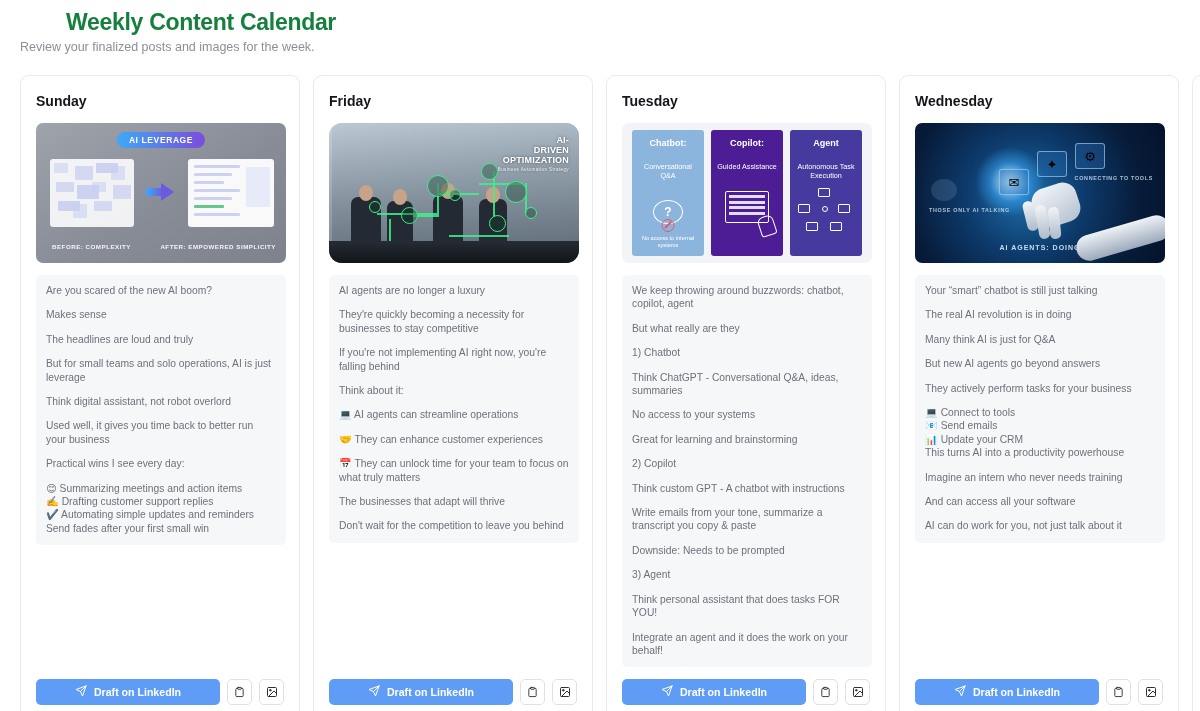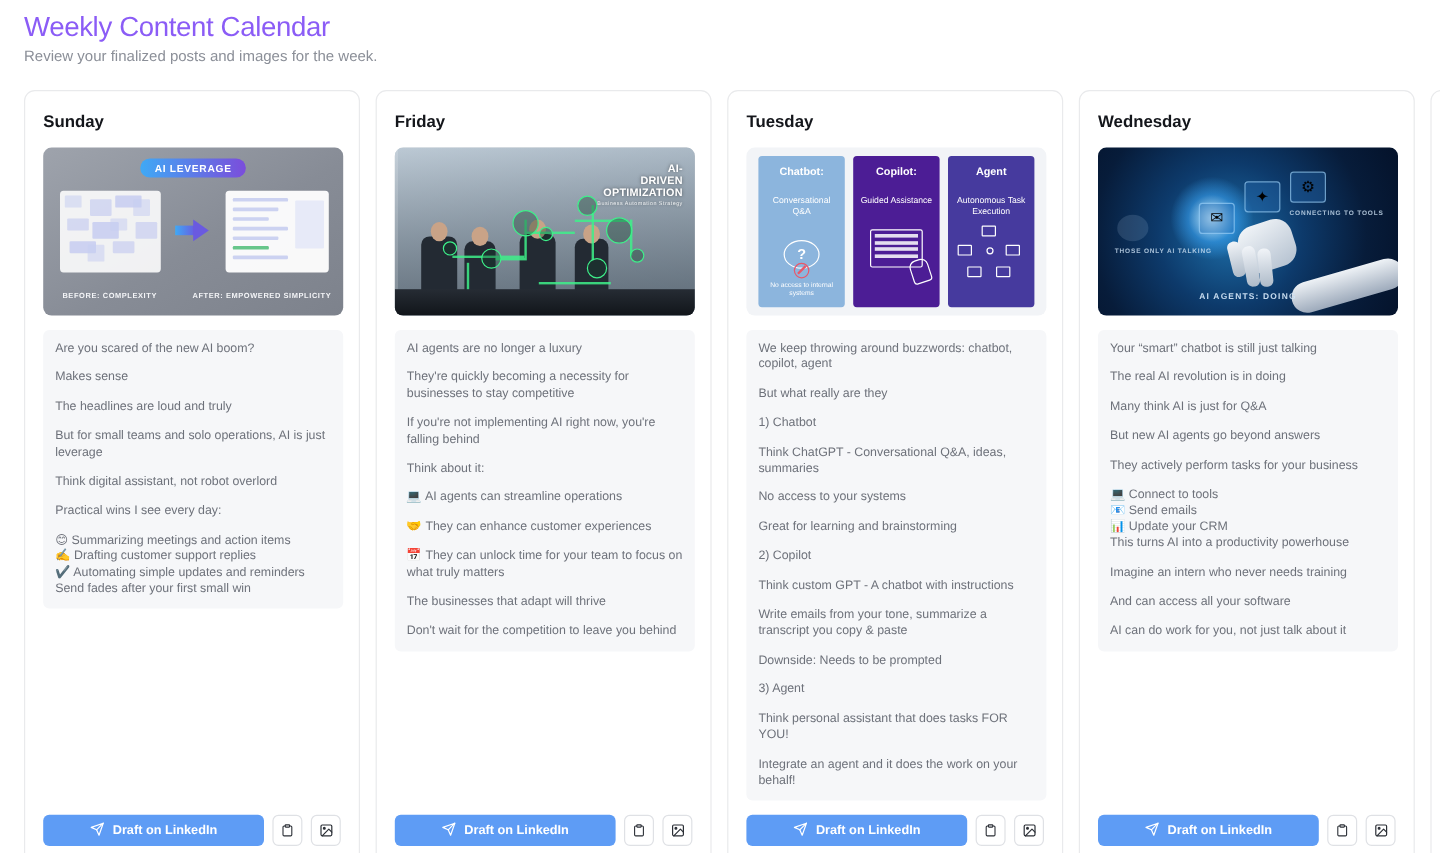--- a/index.html
+++ b/index.html
@@ -7,22 +7,22 @@
     width: 1200px; height: 711px;
     background: #ffffff;
     font-family: "Liberation Sans", "DejaVu Sans", sans-serif;
     overflow: hidden;
   }
   .page { position: relative; width: 1200px; height: 711px; padding: 0 0 0 20px; }
 
   
   .page-header { padding-top: 8px; }
   .page-title {
-    font-size: 23px; font-weight: normal; color: #8b5cf6;
-    letter-spacing: -0.3px; line-height: 28px;
+    font-size: 23px; font-weight: bold; color: #15803d;
+    letter-spacing: -0.3px; line-height: 28px; margin-left: 46px;
   }
   .page-subtitle {
     font-size: 12.5px; color: #8b8f98; line-height: 18px; margin-top: 2px;
   }
 
   
   .day-strip {
     display: flex; gap: 13px; margin-top: 19px;
     align-items: flex-start;
   }
@@ -79,21 +79,21 @@
     border-left: 13px solid #6a5ae0;
   }
   .t-sun .cap {
     position: absolute; bottom: 13px; font-size: 6.2px; color: #f3f4f7;
     letter-spacing: .5px; font-weight: bold; white-space: nowrap;
   }
   .t-sun .cap.l { left: 16px; }
   .t-sun .cap.r { right: 10px; }
 
   
-  .t-mon { background: linear-gradient(165deg,#b9c4cd 0%,#8d9aa6 40%,#5f6c78 100%); }
+  .t-mon { background: linear-gradient(165deg,#b9c4cd 0%,#8d9aa6 40%,#5f6c78 100%); border-radius: 13px; }
   .t-mon .sky {
     position: absolute; inset: 0;
     background:
       linear-gradient(90deg, rgba(255,255,255,.16) 0 3px, transparent 3px 26px),
       linear-gradient(180deg, rgba(190,205,218,.55), rgba(90,103,115,.7));
   }
   .t-mon .person {
     position: absolute; bottom: 10px; background: #232a33; border-radius: 7px 7px 0 0;
   }
   .t-mon .head {
@@ -280,20 +280,21 @@
           </div>
    <div class="cap l">BEFORE: COMPLEXITY</div>
    <div class="cap r">AFTER: EMPOWERED SIMPLICITY</div>
         </div>
         <div class="post-body">
           <p>Are you scared of the new AI boom?</p>
           <p>Makes sense</p>
           <p>The headlines are loud and truly</p>
           <p>But for small teams and solo operations, AI is just leverage</p>
           <p>Think digital assistant, not robot overlord</p>
+          <p>Used well, it gives you time back to better run your business</p>
           <p>Practical wins I see every day:</p>
           <p class="tight">😊 Summarizing meetings and action items</p>
           <p class="tight">✍️ Drafting customer support replies</p>
           <p class="tight">✔️ Automating simple updates and reminders</p>
           <p>Send fades after your first small win</p>
         </div>
         <div class="card-footer">
           <button class="btn-primary">
          <span><svg width="12" height="12" viewBox="0 0 24 24" fill="none" stroke="#fff" stroke-width="2" stroke-linecap="round" stroke-linejoin="round">
                 <line x1="22" y1="2" x2="11" y2="13"></line>

